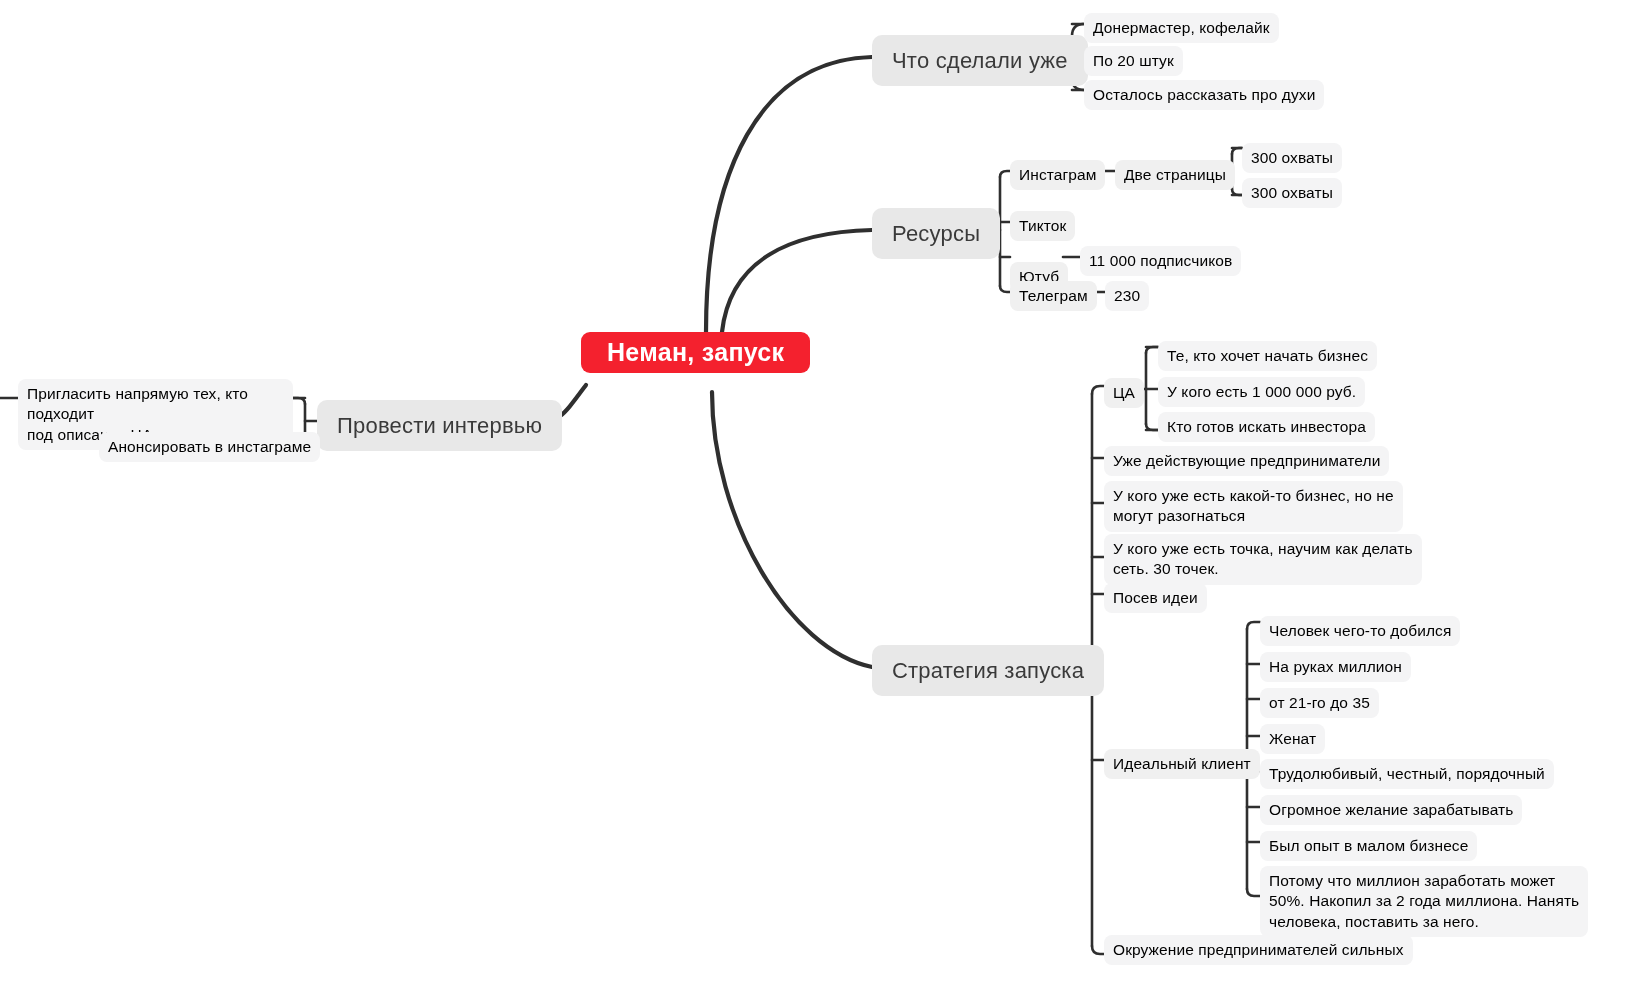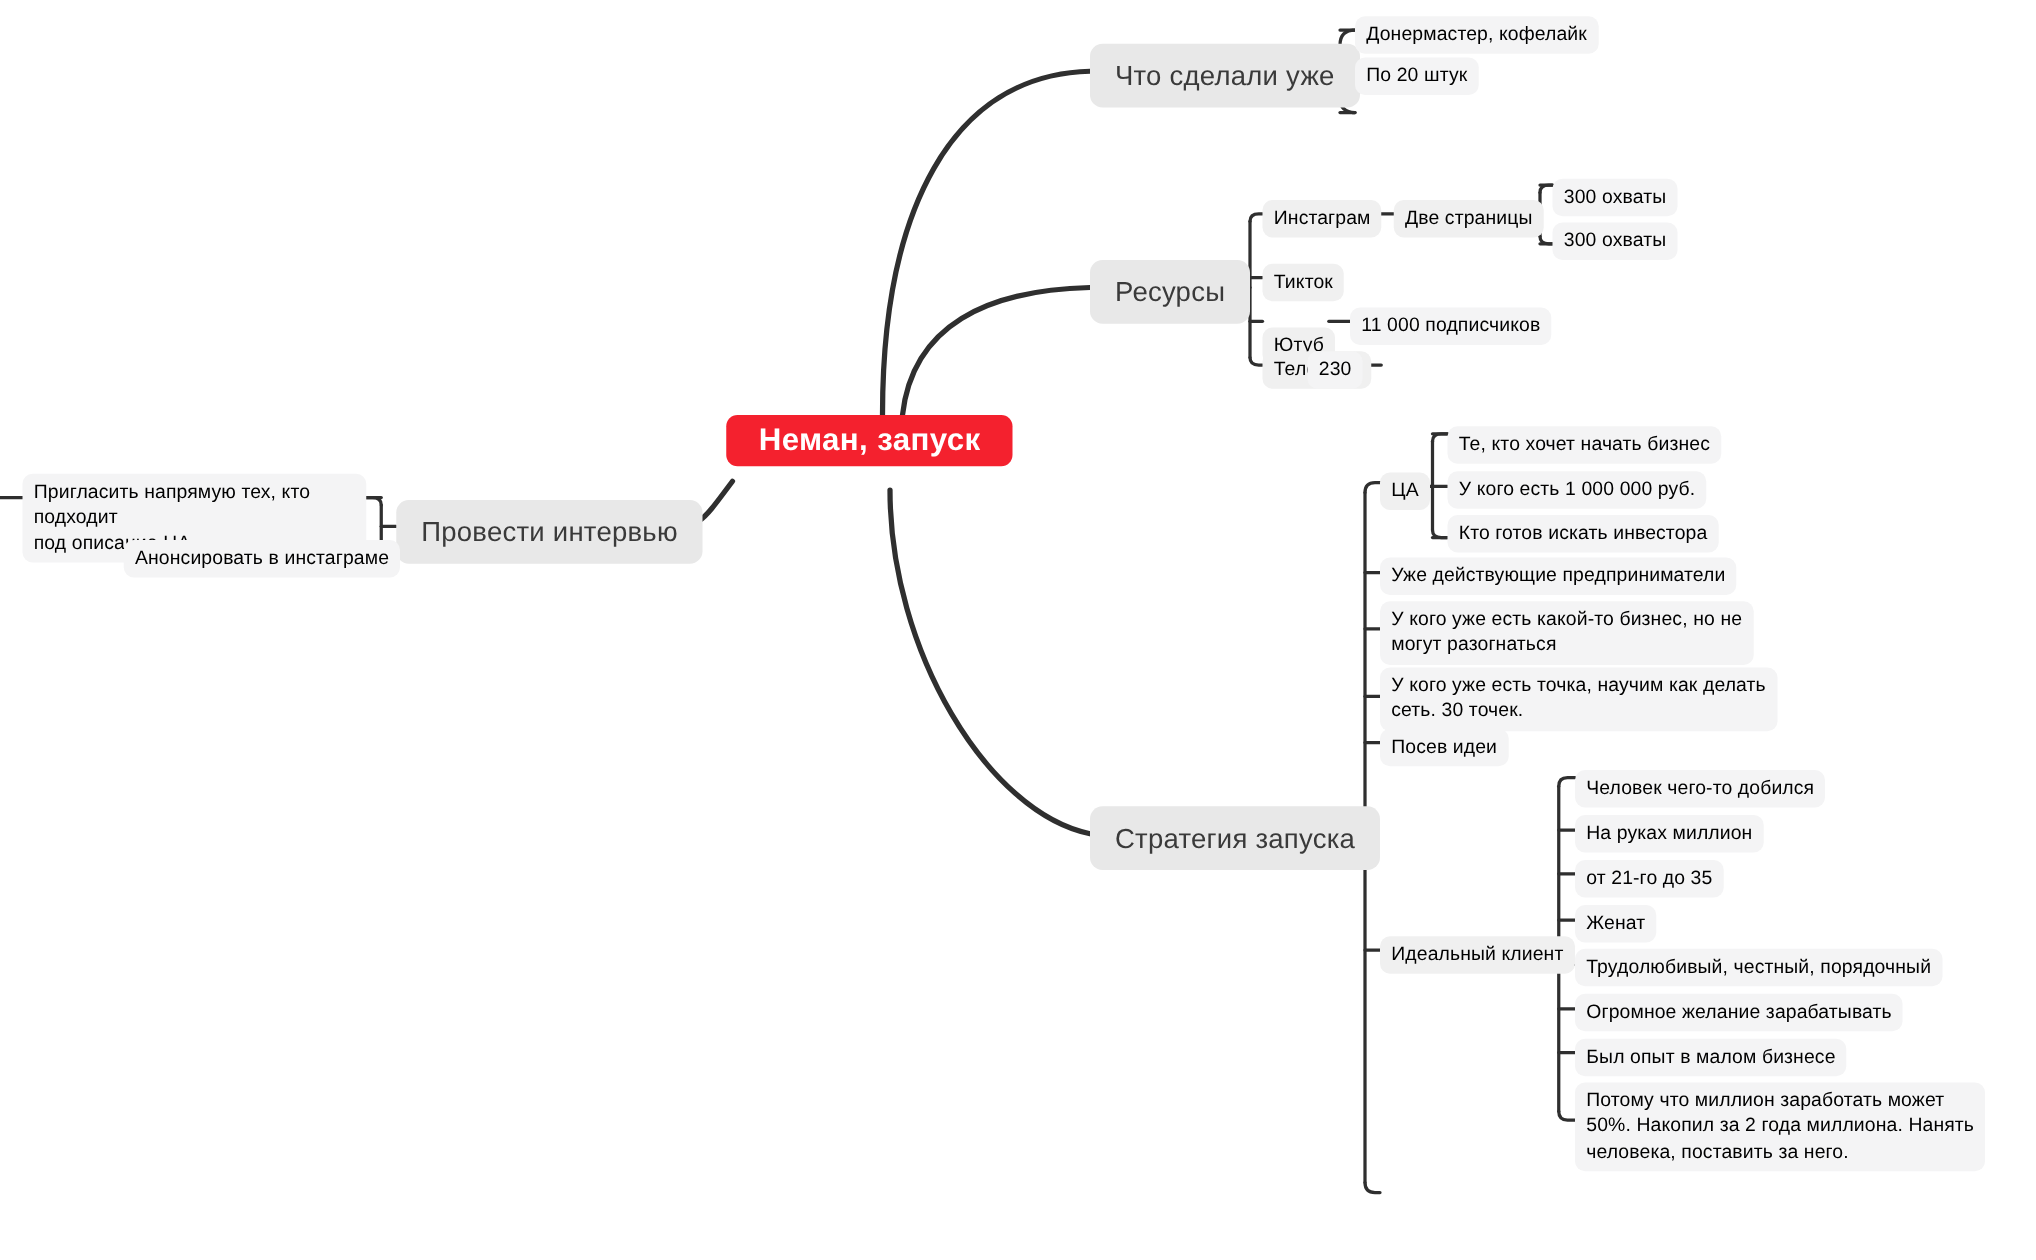--- a/index.html
+++ b/index.html
@@ -122,31 +122,32 @@
       <path d="M 305,398 H 293" stroke-width="2.6"></path>
       <path d="M 305,444 H 293" stroke-width="2.6"></path>
     </g>
   </svg>
 
   <div class="node root" style="left:581px; top:332px;">Неман, запуск</div>
 
   <div class="node branch" style="left:872px; top:35px;">Что сделали уже</div>
   <div class="node leaf" style="left:1084px; top:13px;">Донермастер, кофелайк</div>
   <div class="node leaf" style="left:1084px; top:46px;">По 20 штук</div>
+  <div class="node leaf" style="left:1084px; top:80px;">Осталось рассказать про духи</div>
 
   <div class="node branch" style="left:872px; top:208px;">Ресурсы</div>
   <div class="node sub" style="left:1010px; top:160px;">Инстаграм</div>
   <div class="node sub" style="left:1115px; top:160px;">Две страницы</div>
   <div class="node leaf" style="left:1242px; top:143px;">300 охваты</div>
   <div class="node leaf" style="left:1242px; top:178px;">300 охваты</div>
   <div class="node sub" style="left:1010px; top:211px;">Тикток</div>
   <div class="node sub" style="left:1010px; top:246px;margin-top:16px;">Ютуб</div>
   <div class="node leaf" style="left:1080px; top:246px;">11 000 подписчиков</div>
   <div class="node sub" style="left:1010px; top:281px;">Телеграм</div>
-  <div class="node leaf" style="left:1046px; top:281px;">230</div>
+  <div class="node leaf" style="left:1105px; top:281px;">230</div>
 
   <div class="node branch" style="left:872px; top:645px;">Стратегия запуска</div>
 
   <div class="node sub" style="left:1104px; top:378px;">ЦА</div>
   <div class="node leaf" style="left:1158px; top:341px;">Те, кто хочет начать бизнес</div>
   <div class="node leaf" style="left:1158px; top:377px;">У кого есть 1 000 000 руб.</div>
   <div class="node leaf" style="left:1158px; top:412px;">Кто готов искать инвестора</div>
 
   <div class="node leaf" style="left:1104px; top:446px;">Уже действующие предприниматели</div>
   <div class="node leaf" style="left:1104px; top:481px;">У кого уже есть какой-то бизнес, но не
@@ -160,19 +161,20 @@
   <div class="node leaf" style="left:1260px; top:652px;">На руках миллион</div>
   <div class="node leaf" style="left:1260px; top:688px;">от 21-го до 35</div>
   <div class="node leaf" style="left:1260px; top:724px;">Женат</div>
   <div class="node leaf" style="left:1260px; top:759px;">Трудолюбивый, честный, порядочный</div>
   <div class="node leaf" style="left:1260px; top:795px;">Огромное желание зарабатывать</div>
   <div class="node leaf" style="left:1260px; top:831px;">Был опыт в малом бизнесе</div>
   <div class="node leaf" style="left:1260px; top:866px;">Потому что миллион заработать может
 50%. Накопил за 2 года миллиона. Нанять
 человека, поставить за него.</div>
 
+  <div class="node leaf" style="left:1104px; top:935px;">Окружение предпринимателей сильных</div>
 
   <div class="node branch" style="left:317px; top:400px;">Провести интервью</div>
   <div class="node leaf" style="left:18px; top:379px; width:275px;">Пригласить напрямую тех, кто подходит
 под описание ЦА</div>
   <div class="node leaf" style="left:99px; top:432px;">Анонсировать в инстаграме</div>
 
 </div>
 
 </body></html>

